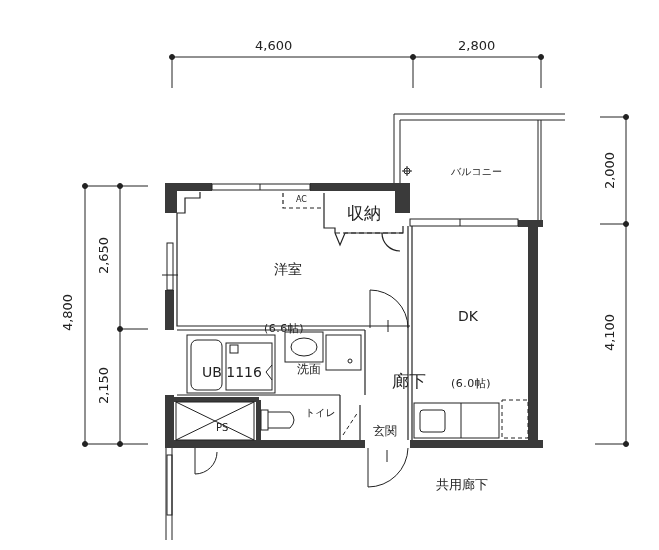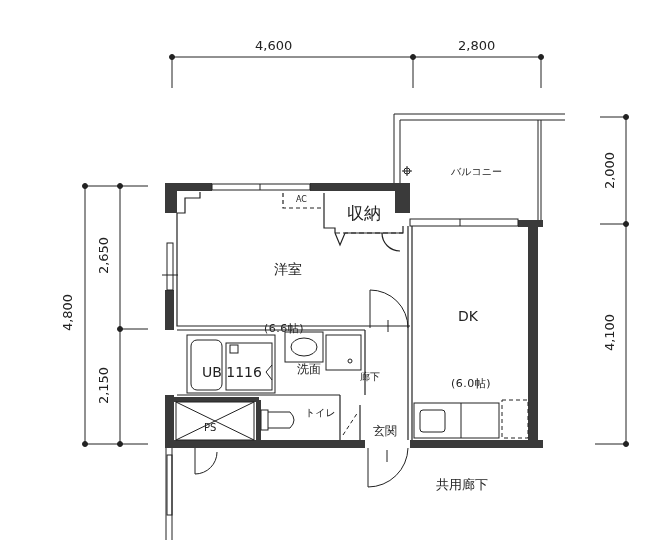--- a/index.html
+++ b/index.html
@@ -170,17 +170,17 @@
 
 <div class="lbl small" style="left:451px;top:165px;">バルコニー</div>
 <div class="lbl small" style="left:296px;top:195px;font-size:8px;">AC</div>
 <div class="lbl" style="left:347px;top:202px;font-size:17px;">収納</div>
 <div class="lbl room" style="left:274px;top:261px;">洋室</div>
 <div class="lbl area" style="left:264px;top:287px;margin-top:34px;">(6.6帖)</div>
 <div class="lbl room" style="left:458px;top:308px;">DK</div>
 <div class="lbl area" style="left:451px;top:332px;margin-top:44px;">(6.0帖)</div>
 <div class="lbl" style="left:202px;top:364px;font-size:14px;text-align:center;">UB 1116</div>
 <div class="lbl" style="left:297px;top:361px;font-size:12px;">洗面</div>
-<div class="lbl" style="left:360px;top:370px;font-size:10px;font-family:Liberation Mono, monospace;">廊下</div>
+<div class="lbl" style="left:392px;top:370px;font-size:17px;font-family:Liberation Mono, monospace;">廊下</div>
 <div class="lbl small" style="left:305px;top:406px;">トイレ</div>
-<div class="lbl small" style="left:204px;top:422px;">PS</div>
+<div class="lbl small" style="left:216px;top:422px;">PS</div>
 <div class="lbl" style="left:373px;top:423px;font-size:12px;">玄関</div>
 <div class="lbl" style="left:436px;top:476px;font-size:13px;font-family:Liberation Serif, serif;">共用廊下</div>
 
 </body></html>

